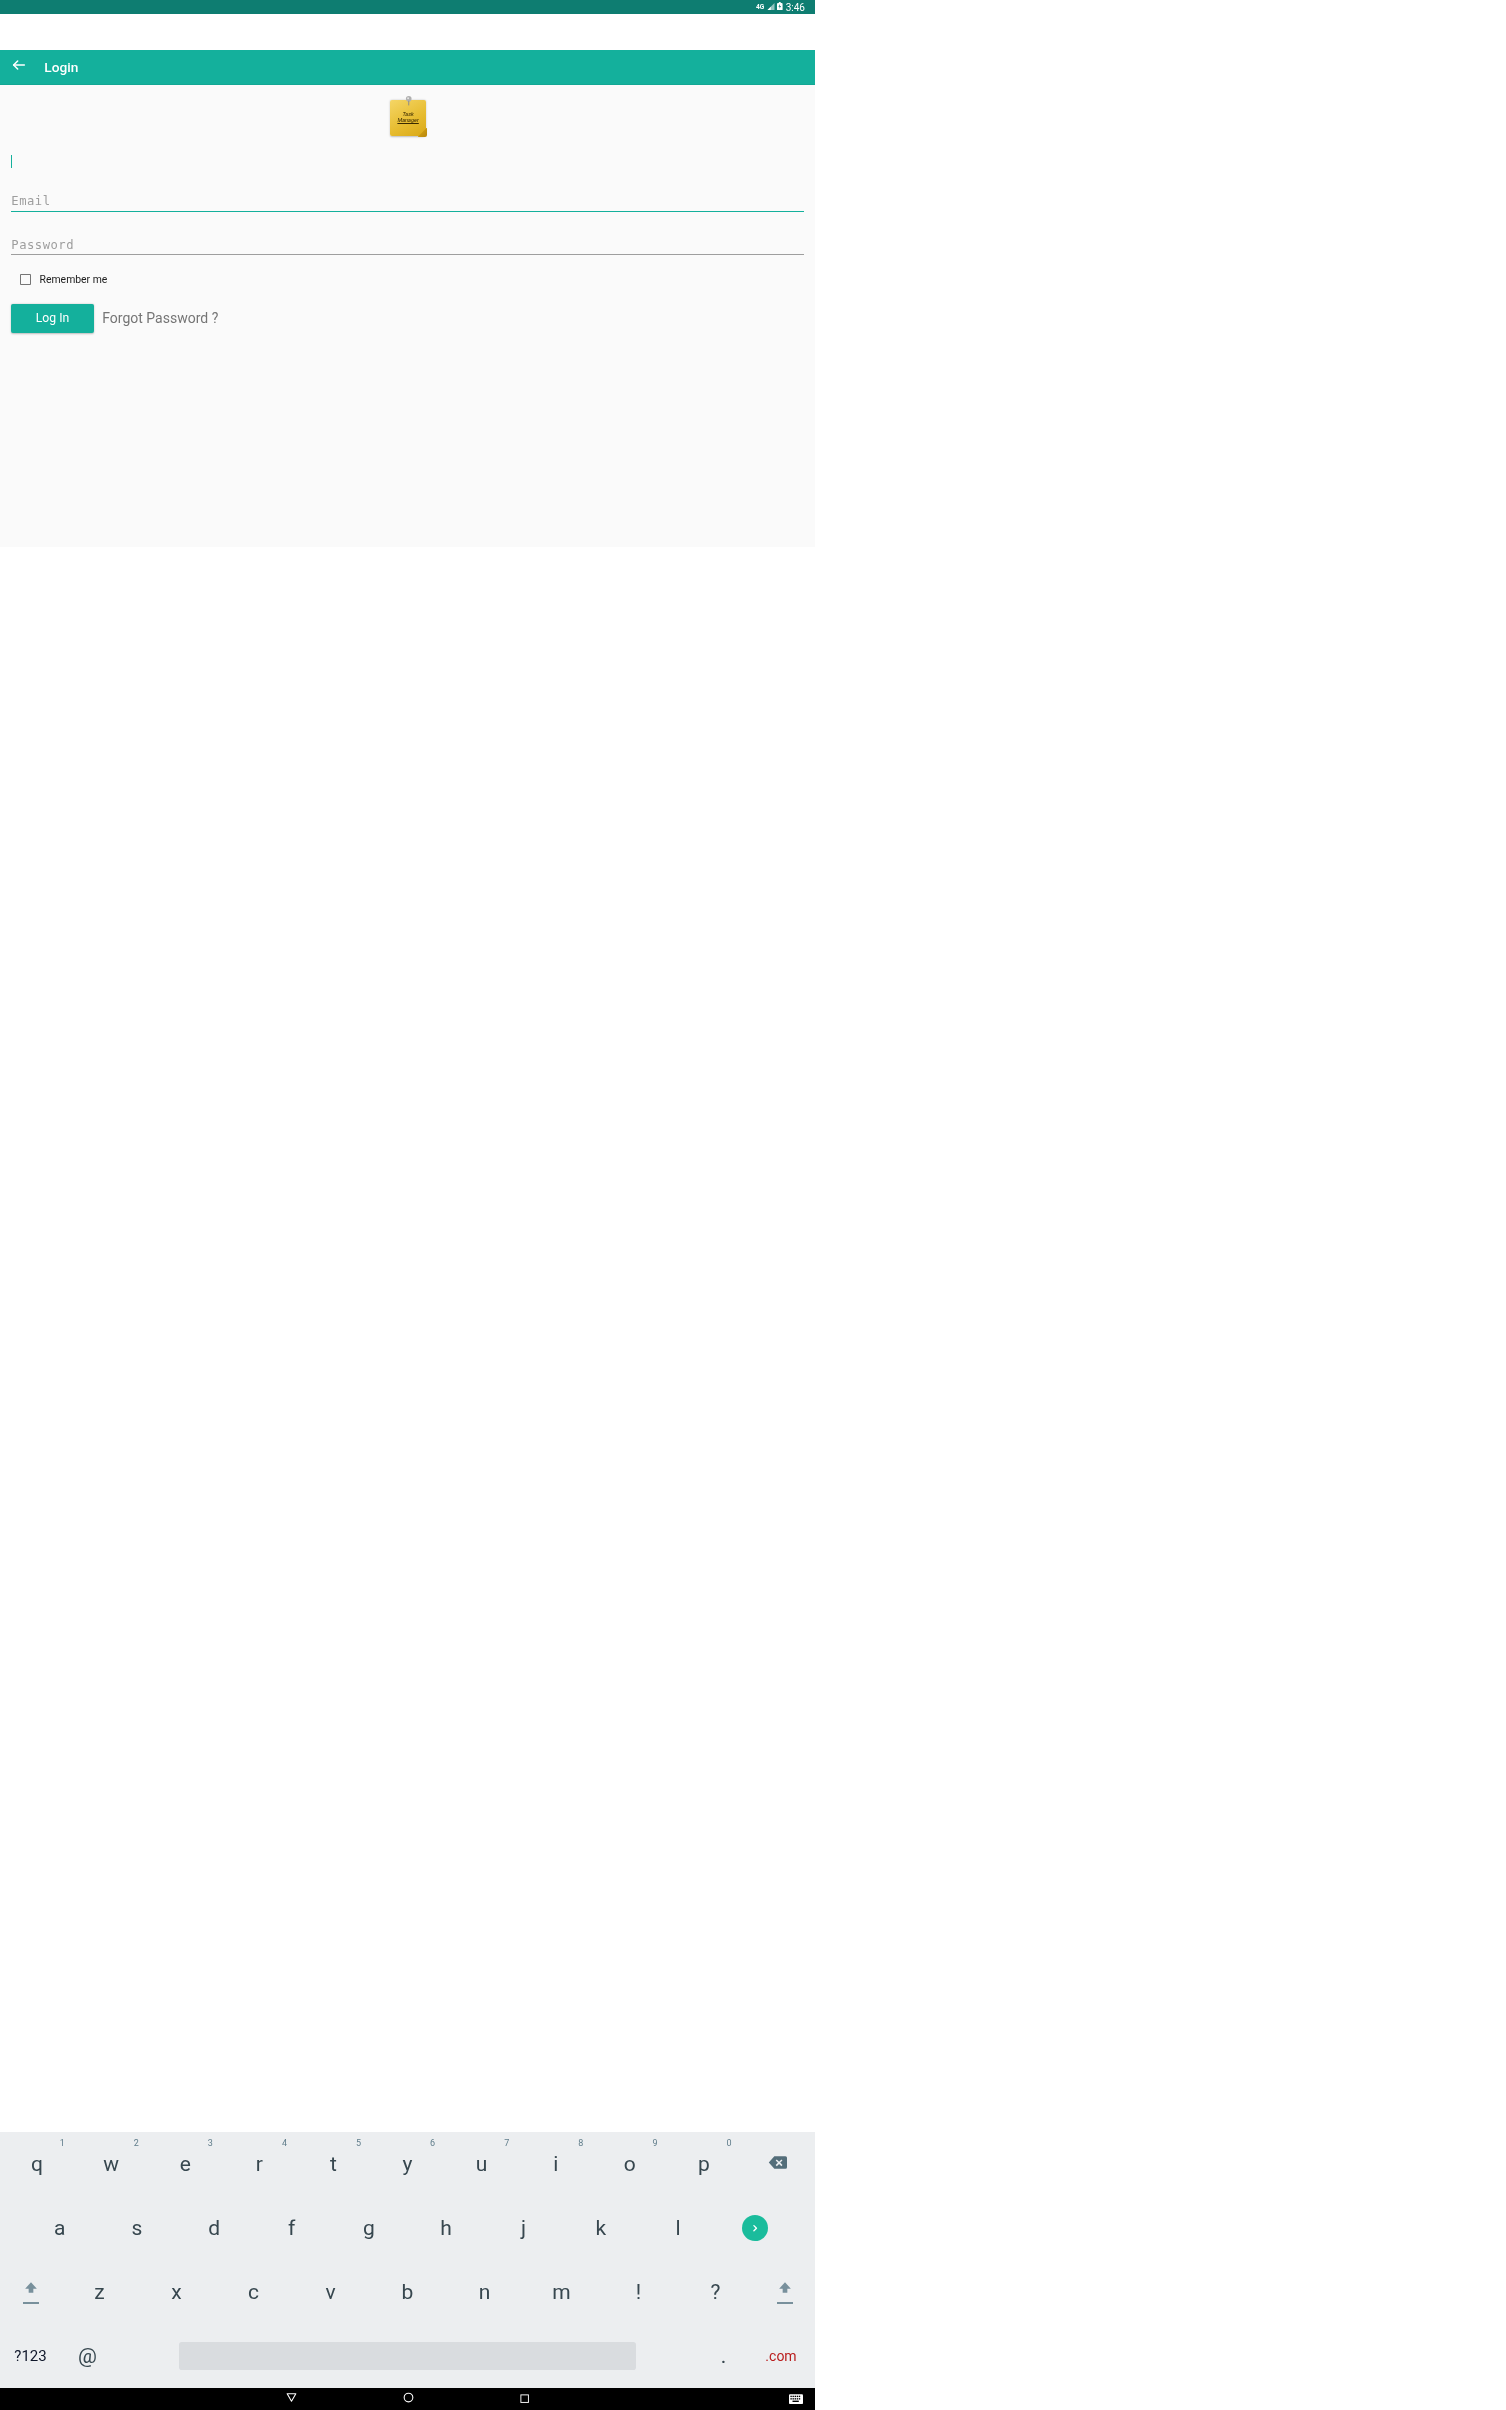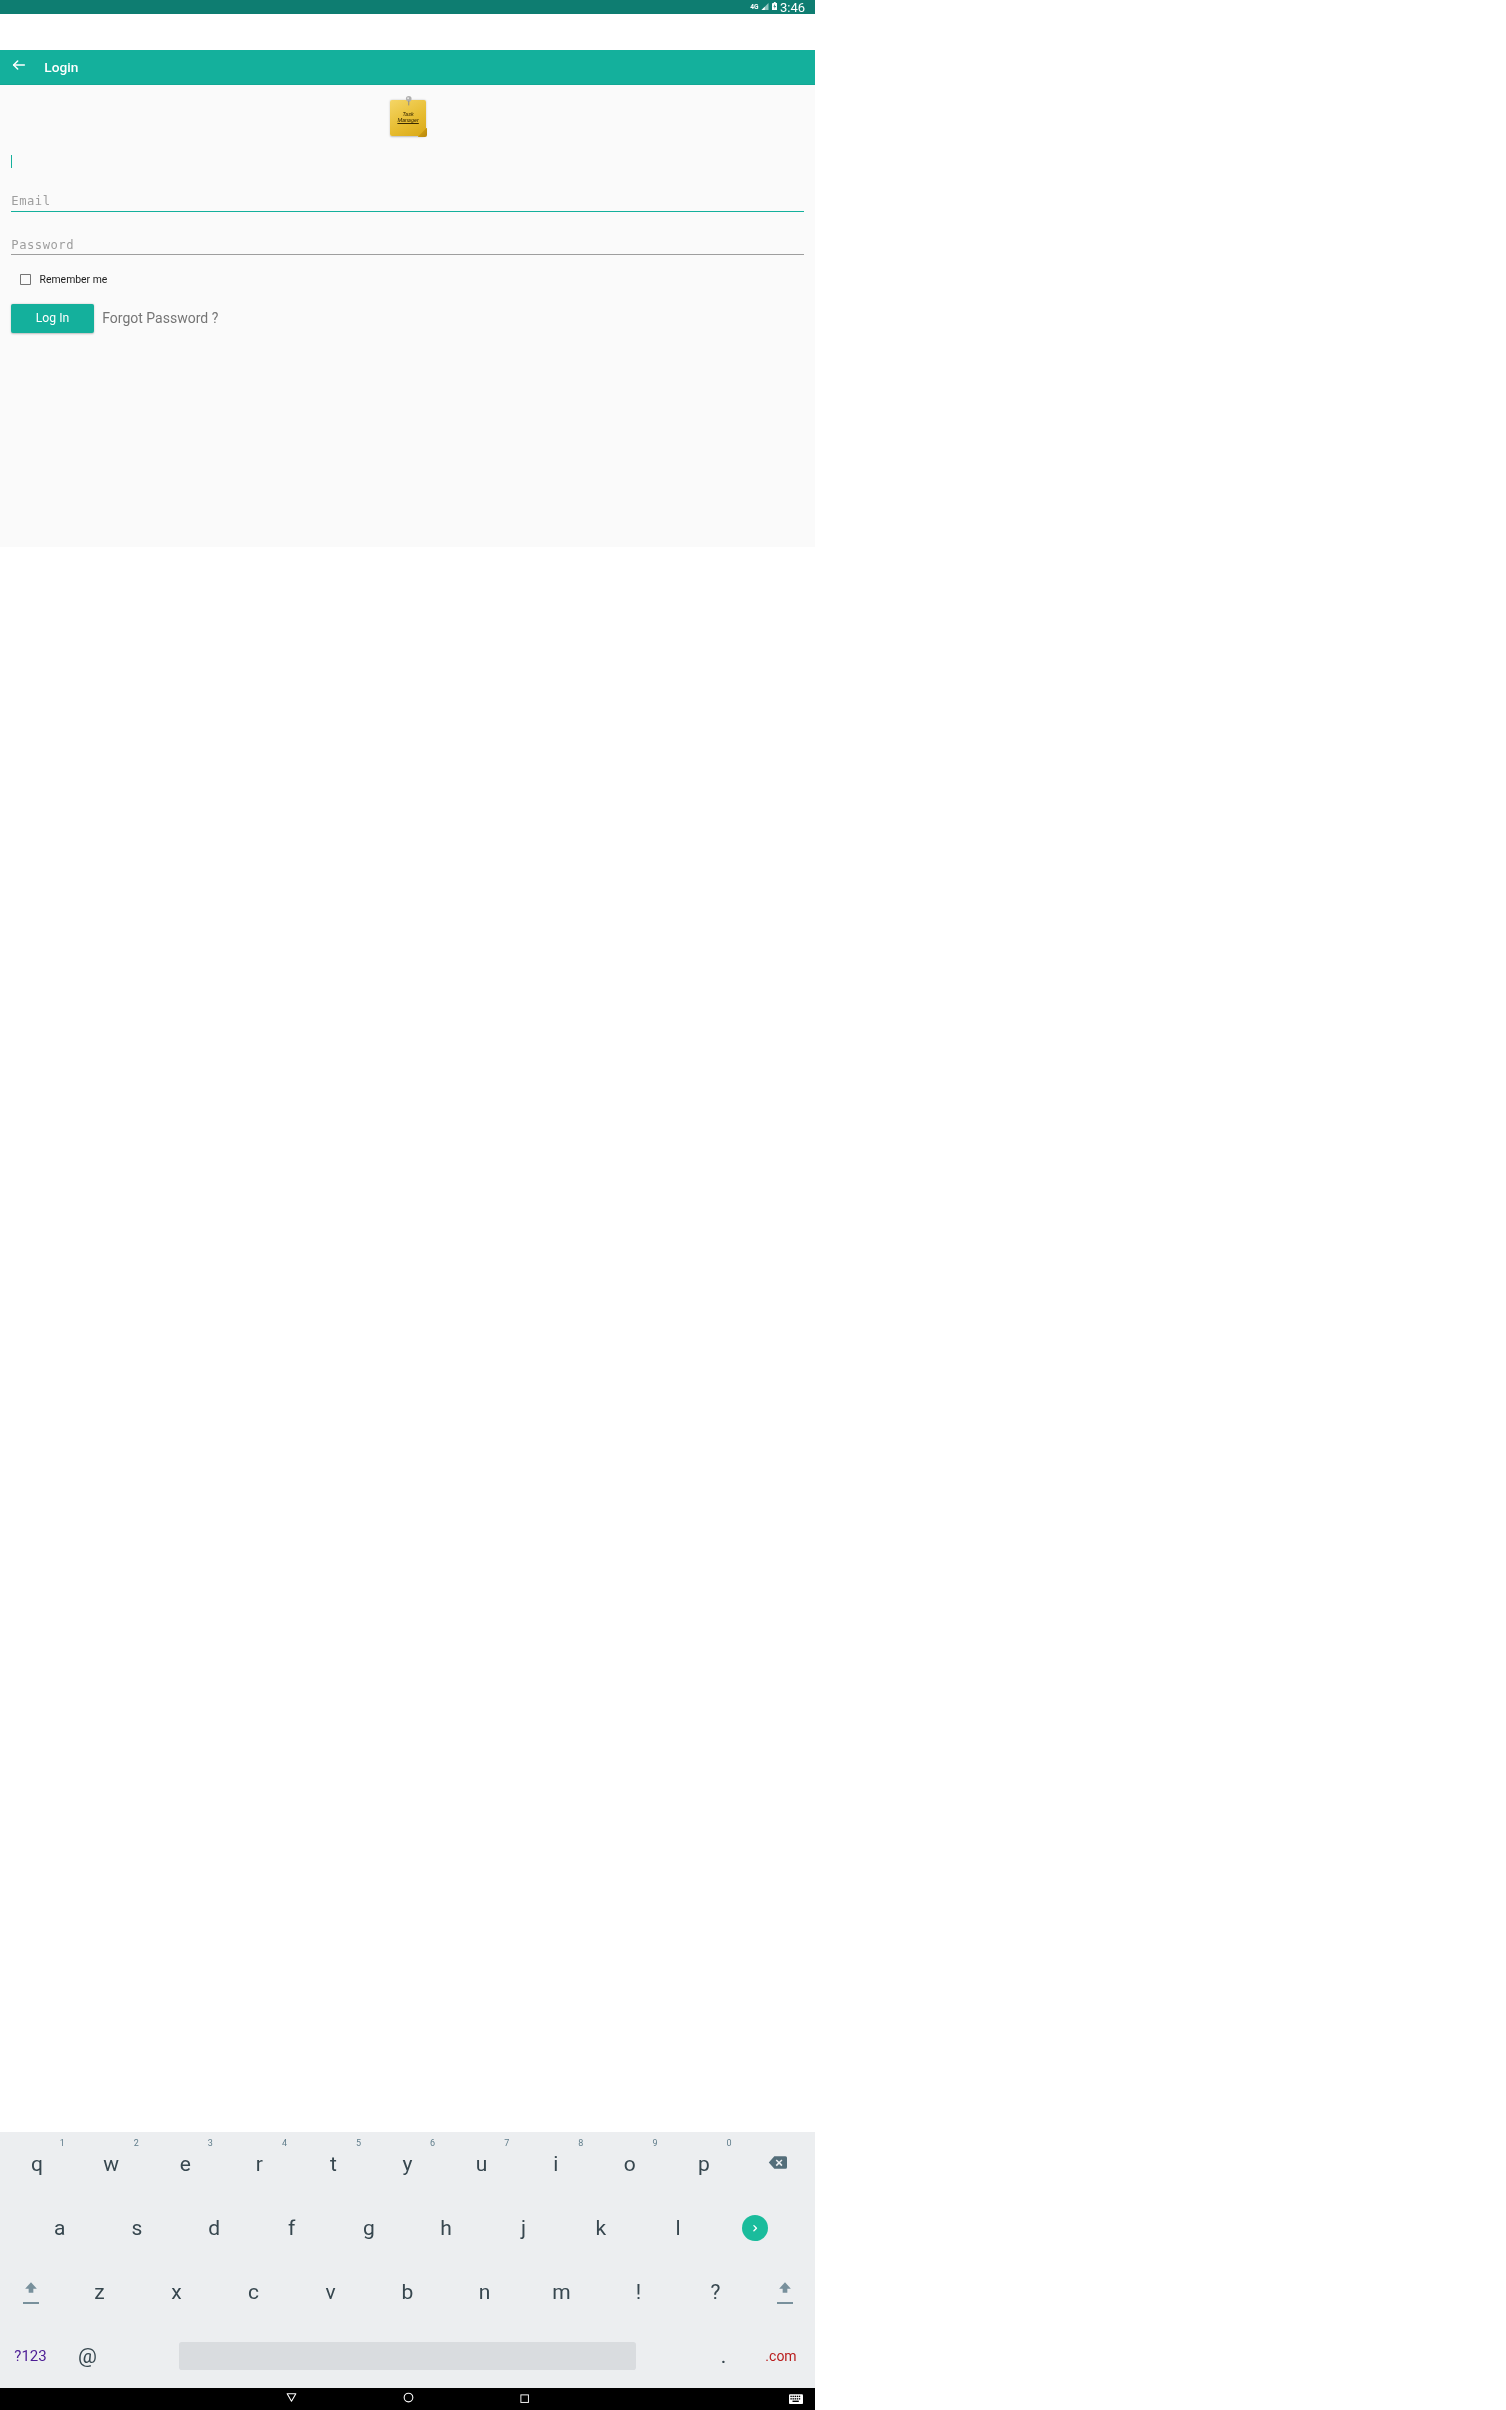--- a/index.html
+++ b/index.html
@@ -33,21 +33,21 @@
 .krow .key{flex:1;display:flex;align-items:center;justify-content:center;position:relative;font-size:21px;color:#37474f;user-select:none;cursor:pointer;}
 .krow .key.num::after{content:attr(data-num);position:absolute;top:5.6px;right:9.4px;font-size:9px;color:#607d8b;}
 .krow .key.act{font-size:15px;color:#546e7a;}
 .krow .key .bk svg{width:19px;height:19px;}
 .row2{padding:0 21px;}
 .row2 .next{position:relative;}
 .row2 .next .circ{width:26px;height:26px;border-radius:50%;background:#1abc9c;display:flex;align-items:center;justify-content:center;color:#fff;}
 .row3 .shift{flex:0 0 61px;display:flex;flex-direction:column;justify-content:center;align-items:center;gap:8.5px;}
 .row3 .shift .line{width:16px;height:1.9px;background:#78909c;}
 .row4{align-items:center;}
-.row4 .sym{flex:0 0 61px;font-size:15px;color:#4c1d95;display:flex;align-items:center;justify-content:center;}
+.row4 .sym{flex:0 0 61px;font-size:15px;color:#0f172a;display:flex;align-items:center;justify-content:center;}
 .row4 .at{flex:0 0 53px;font-size:21px;color:#37474f;display:flex;align-items:center;justify-content:center;}
 .row4 .space{flex:1;display:flex;align-items:center;justify-content:center;}
 .row4 .space .bar{width:100%;max-width:457px;height:28px;background:#d9dcdf;border-radius:2.8px;margin:0 7.5px;}
 .row4 .dot{flex:0 0 47px;font-size:21px;color:#37474f;display:flex;align-items:center;justify-content:center;}
 .row4 .com{flex:0 0 68px;font-size:14px;color:#b91c1c;display:flex;align-items:center;justify-content:center;}
 .navbar{position:absolute;bottom:0;left:0;width:815px;height:21.7px;background:#000;display:flex;align-items:center;justify-content:center;gap:104px;}
 .navbar .nbtn{color:#fff;}
 .navbar .kbd-icon{position:absolute;right:12.2px;color:#fff;}
 </style>
 </head>
@@ -61,21 +61,21 @@
         <path d="M0 10 L5 5 L5 10 Z" fill="#fff"></path>
       </svg>
   </span>
   <span>
     <svg width="5.6" height="8.5" viewBox="0 0 6 9">
         <rect x="0" y="1" width="6" height="8" fill="#fff" rx="1"></rect>
         <rect x="2" y="0" width="2" height="1.3" fill="#fff"></rect>
         <path d="M3 2 L1.6 5 H3 L2.3 7.5 L4.4 4.2 H3 Z" fill="#0e7d71"></path>
       </svg>
   </span>
-  <span style="font-size:13px;">3:46</span>
+  <span style="font-size:10px;">3:46</span>
 </div>
 
 <div class="app-bar">
   <span class="back">
     <svg width="16" height="16" viewBox="0 0 24 24" fill="none" stroke="#fff" stroke-width="2.3" stroke-linecap="round" stroke-linejoin="round">
         <line x1="20" y1="12" x2="4" y2="12"></line>
         <polyline points="10 18 4 12 10 6"></polyline>
       </svg>
   </span>
   <span class="title">Login</span>

